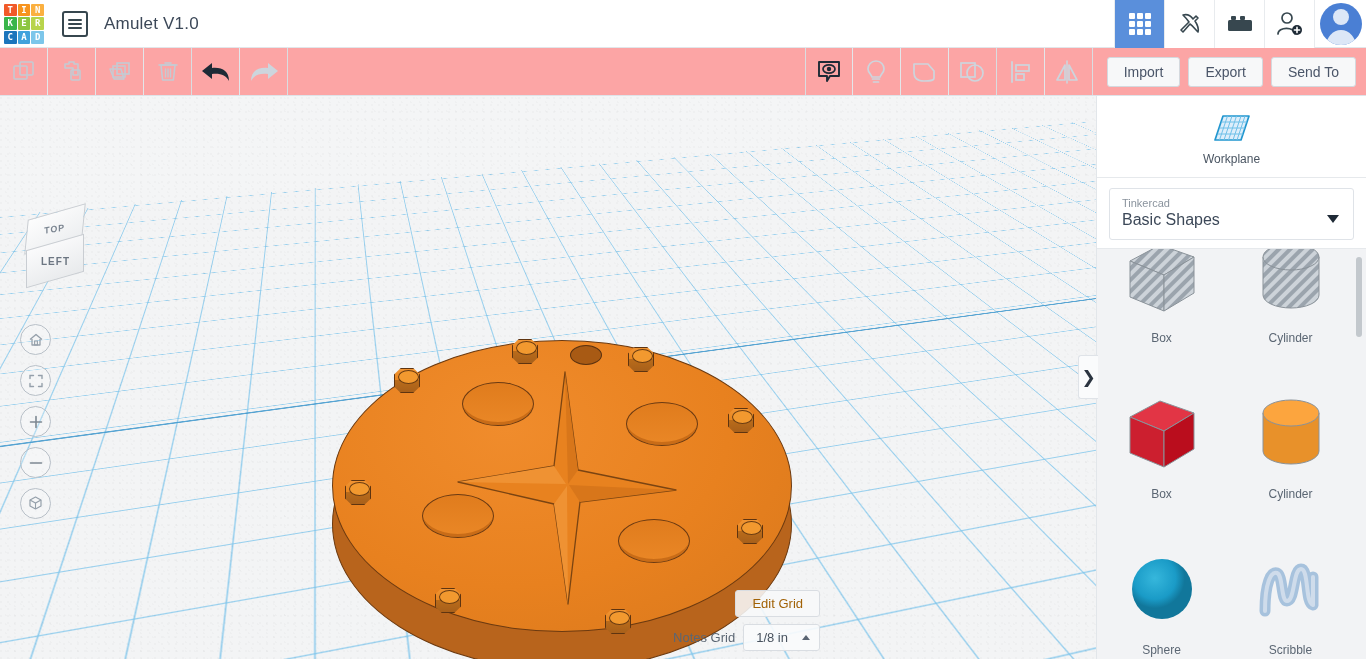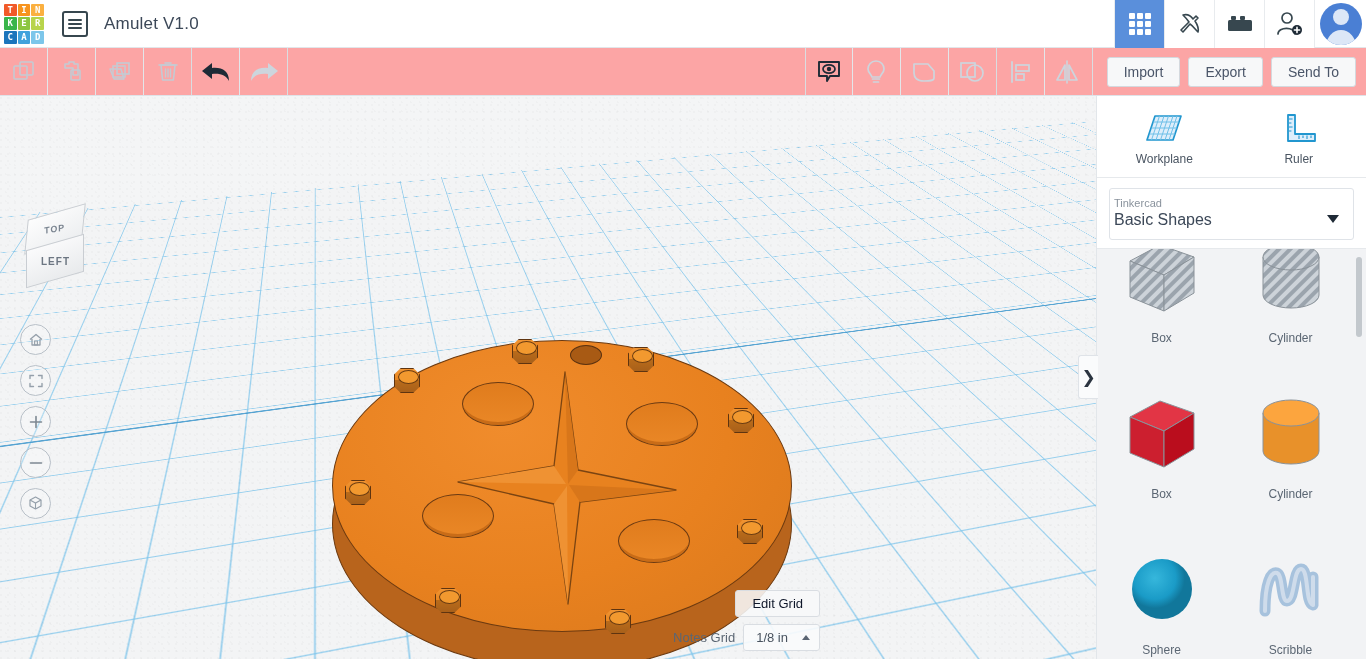--- a/index.html
+++ b/index.html
@@ -172,21 +172,21 @@
     background: #fafbfc; border: 1px solid #dfe3e8; border-right: none;
     border-radius: 3px 0 0 3px; display: flex; align-items: center;
     justify-content: center; font-size: 17px; color: #2b3440; cursor: pointer; z-index: 30;
   }
 
   
   .gridctl { position: absolute; right: 276px; bottom: 8px; z-index: 28;
     display: flex; flex-direction: column; align-items: flex-end; gap: 7px; }
   .editgrid {
     padding: 5px 16px; background: rgba(247,248,249,.88); border: 1px solid #d9dde2;
-    border-radius: 3px; font-size: 13px; color: #0f172a; cursor: pointer;
+    border-radius: 3px; font-size: 13px; color: #a16207; cursor: pointer;
   }
   .snaprow { display: flex; align-items: center; gap: 8px; }
   .snaplabel { font-size: 13px; color: #5b6673; }
   .snapsel {
     display: flex; align-items: center; gap: 14px; padding: 5px 9px 5px 12px;
     background: rgba(250,251,252,.9); border: 1px solid #d9dde2; border-radius: 3px;
     font-size: 13px; color: #48525e; cursor: pointer;
   }
   .caret-up { width: 0; height: 0; border-left: 4px solid transparent;
     border-right: 4px solid transparent; border-bottom: 5px solid #5a6472; }
@@ -202,21 +202,21 @@
     align-items: center; justify-content: space-around; padding-top: 4px;
   }
   .tool {
     width: 74px; display: flex; flex-direction: column; align-items: center;
     gap: 6px; cursor: pointer;
   }
   .tool .lbl { font-size: 12px; color: #4a5562; }
   .dropdown-wrap { padding: 10px 12px 8px; }
   .dropdown {
     border: 1px solid #dfe3e8; border-radius: 3px; background: #fff;
-    padding: 8px 4px 10px; position: relative; cursor: pointer;
+    padding: 8px 12px 10px; position: relative; cursor: pointer;
   }
   .dd-sup { font-size: 11px; color: #8a939d; margin-bottom: 2px; }
   .dd-main { font-size: 16px; color: #3c4858; }
   .dd-caret {
     position: absolute; right: 14px; top: 26px; width: 0; height: 0;
     border-left: 6px solid transparent; border-right: 6px solid transparent;
     border-top: 8px solid #1f2a36;
   }
   .shapes {
     flex: 1; position: relative; overflow: hidden; background: #f2f3f5;
@@ -485,28 +485,20 @@
 
   <div class="rpanel">
     <div class="tools3">
       <div class="tool">
         <svg width="40" height="34" viewBox="0 0 40 34">
           <path d="M11 4 H37 L29 28 H3 Z" fill="#ddeefb" stroke="#2196cf" stroke-width="1.7" stroke-linejoin="round"></path>
           <path d="M15.5 4 L7.5 28 M20 4 L12 28 M24.5 4 L16.5 28 M29 4 L21 28 M33 4 L25 28" stroke="#6fc0e8" stroke-width="1"></path>
           <path d="M9.3 10 H34.8 M7.6 16 H32.9 M5.7 22 H31" stroke="#6fc0e8" stroke-width="1"></path>
         </svg>
         <span class="lbl">Workplane</span>
-      </div>
-      <div class="tool">
-        <svg width="38" height="34" viewBox="0 0 38 34">
-          <path d="M8 3 H15 V22 H35 V29 H8 Z" fill="#ddeefb" stroke="#2196cf" stroke-width="1.8" stroke-linejoin="round"></path>
-          <path d="M9 7 h3.6 M9 11 h2.4 M9 15 h3.6 M9 19 h2.4" stroke="#2196cf" stroke-width="1.1"></path>
-          <path d="M19 23.5 v3.6 M23 23.5 v2.4 M27 23.5 v3.6 M31 23.5 v2.4" stroke="#2196cf" stroke-width="1.1"></path>
-        </svg>
-        <span class="lbl">Ruler</span>
       </div>
     </div>
 
     <div class="dropdown-wrap">
       <div class="dropdown">
         <div class="dd-sup">Tinkercad</div>
         <div class="dd-main">Basic Shapes</div>
         <div class="dd-caret"></div>
       </div>
     </div>

